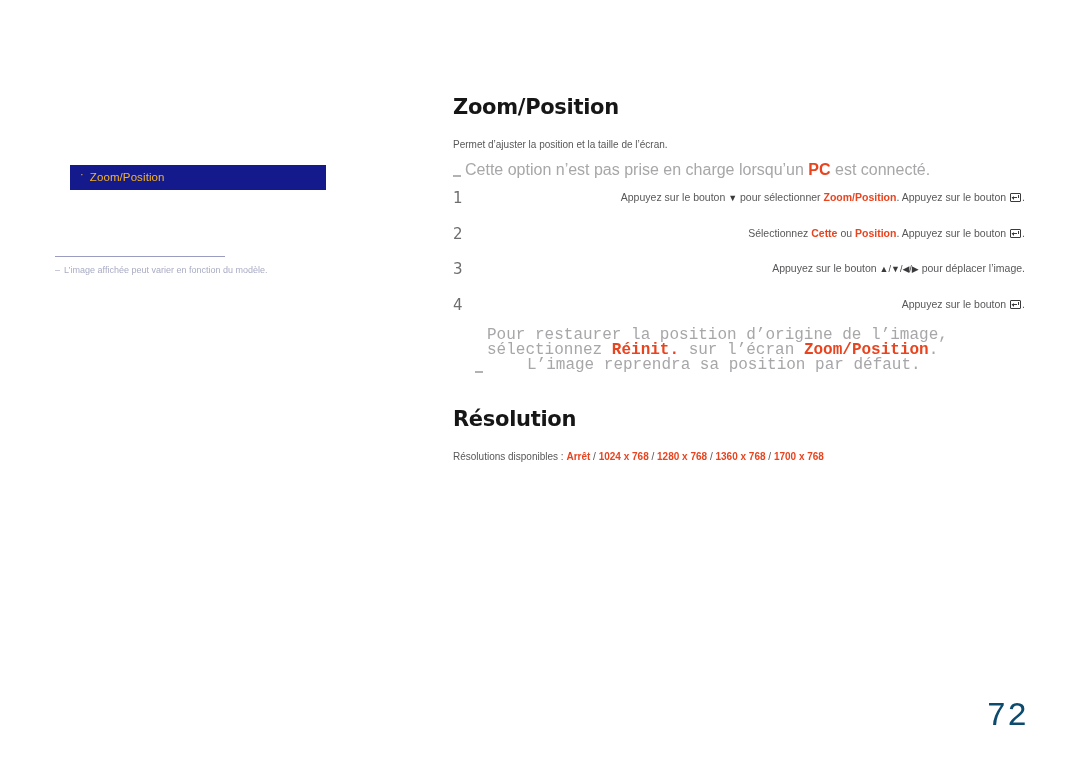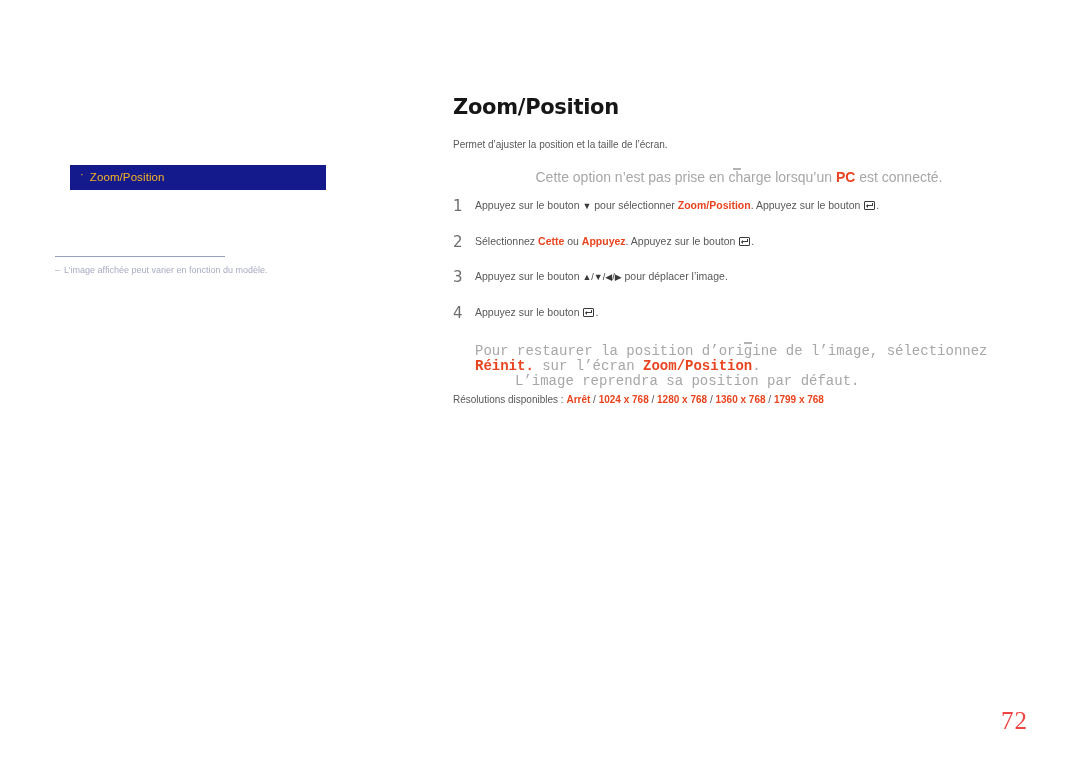--- a/index.html
+++ b/index.html
@@ -92,27 +92,26 @@
     color: #58585a;
     margin: 0 13px 9px 0;
   }
   .hl {
     color: #e8441f;
     font-weight: bold;
   }
 
   
   .note {
-    font-size: 14px;
+    font-size: 16px;
     line-height: 15px;
     color: #a7a7a9;
     margin: 0 0 3px 0;
     display: flex;
-    align-items: center;
-    flex-direction: column;
+    align-items: flex-end;
   }
   .note .dash {
     display: inline-block;
     width: 8px;
     height: 2px;
     background: #b2b2b4;
     flex: 0 0 auto;
     margin: 6px 4px 0 0;
   }
   .note .txt { flex: 1 1 auto; }
@@ -132,20 +131,21 @@
     width: 22px;
     flex: 0 0 22px;
     line-height: 14px;
     padding-top: 1px;
   }
   .step .txt {
     font-size: 10.5px;
     line-height: 15px;
     color: #58585a;
     flex: 1 1 auto;
+    text-align: right;
   }
 
   
   .gl { font-size: 9px; color: #3a3a3c; letter-spacing: 0; }
   .enter-icon {
     display: inline-block;
     width: 11px;
     height: 9px;
     border: 1.4px solid #3a3a3c;
     border-radius: 1px;
@@ -190,23 +190,23 @@
     margin-top: -4px;
     font-family: Liberation Mono, monospace;
   }
   .subnote .second-line { margin-left: 12px; padding-left: 28px; }
 
   
   #pagenum {
     position: absolute;
     right: 52px;
     bottom: 28px;
-    font-family: Liberation Serif, serif;
-    font-size: 25px;
-    color: #ef4444;
+    font-family: Liberation Mono, monospace;
+    font-size: 33px;
+    color: #0c4a6e;
     letter-spacing: 1px;
   }
 </style>
 </head>
 <body>
 
 <div id="sidebar">
   <div class="side-item">
     <span class="side-bullet">·</span>
     <span>Zoom/Position</span>
@@ -233,41 +233,42 @@
 
   <div class="steps">
 
     <div class="step">
       <span class="num">1</span>
       <span class="txt"><span>Appuyez sur le bouton </span><span class="gl">▼</span><span> pour sélectionner </span><span class="hl">Zoom/Position</span><span>. Appuyez sur le bouton </span><span class="enter-icon"><span class="enter-arrow"></span></span><span>.</span></span>
     </div>
 
     <div class="step">
       <span class="num">2</span>
-      <span class="txt"><span>Sélectionnez </span><span class="hl">Cette</span><span> ou </span><span class="hl">Appuyez</span><span>. Appuyez sur le bouton </span><span class="enter-icon"><span class="enter-arrow"></span></span><span>.</span></span>
+      <span class="txt"><span>Sélectionnez </span><span class="hl">Cette</span><span> ou </span><span class="hl">Position</span><span>. Appuyez sur le bouton </span><span class="enter-icon"><span class="enter-arrow"></span></span><span>.</span></span>
     </div>
 
     <div class="step">
       <span class="num">3</span>
       <span class="txt"><span>Appuyez sur le bouton </span><span class="gl">▲/▼/◀/▶</span><span> pour déplacer l’image.</span></span>
     </div>
 
     <div class="step">
       <span class="num">4</span>
       <span class="txt"><span>Appuyez sur le bouton </span><span class="enter-icon"><span class="enter-arrow"></span></span><span>.</span></span>
     </div>
 
   </div>
 
   <div class="note subnote">
     <span class="dash"></span>
     <span class="txt"><span>Pour restaurer la position d’origine de l’image, sélectionnez </span><span class="hl">Réinit.</span><span> sur l’écran </span><span class="hl">Zoom/Position</span><span>.</span><br><span class="second-line">L’image reprendra sa position par défaut.</span></span>
   </div>
 
+  <h1 class="sect second">Résolution</h1>
 
 
   <p class="body">
-    <span>Résolutions disponibles : </span><span id="res-options"><span class="hl">Arrêt</span><span> / </span><span class="hl">1024 x 768</span><span> / </span><span class="hl">1280 x 768</span><span> / </span><span class="hl">1360 x 768</span><span> / </span><span class="hl">1799 x 768</span></span>
+    <span>Résolutions disponibles : </span><span id="res-options"><span class="hl">Arrêt</span><span> / </span><span class="hl">1024 x 768</span><span> / </span><span class="hl">1280 x 768</span><span> / </span><span class="hl">1360 x 768</span><span> / </span><span class="hl">1700 x 768</span></span>
   </p>
 
 </div>
 
 <div id="pagenum">72</div>
 
 </body></html>

